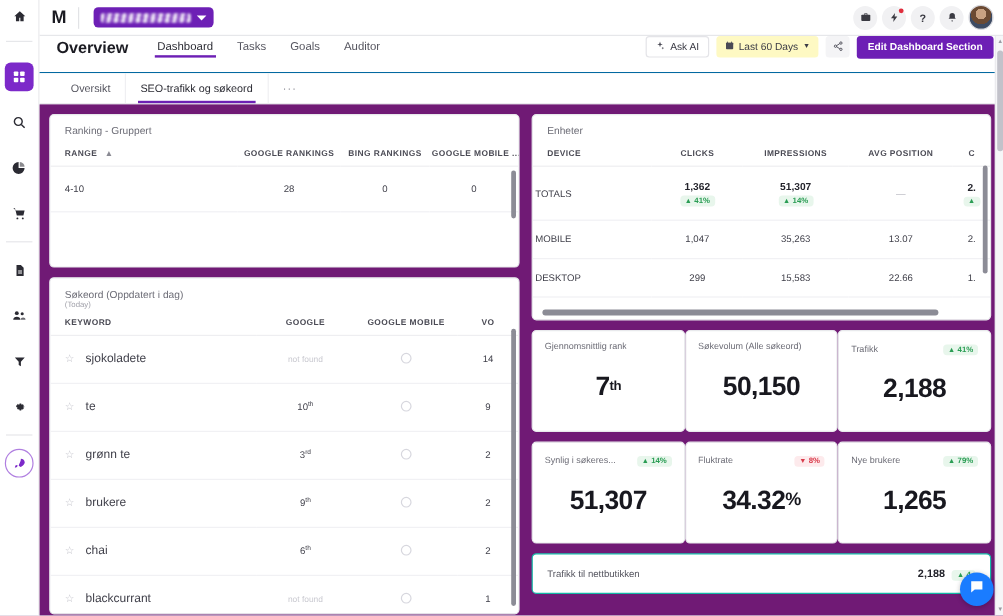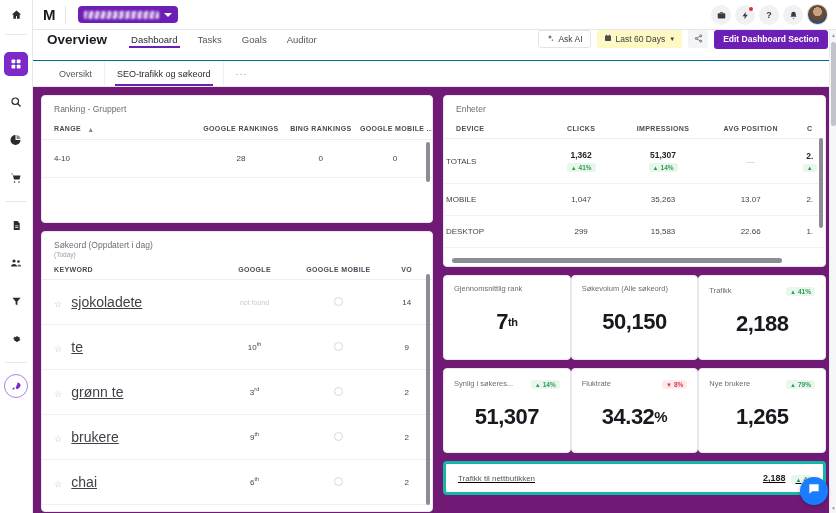--- a/index.html
+++ b/index.html
@@ -124,21 +124,21 @@
     font-size: 8px; color: #3f3f49; text-align: center; padding: 14px 2px;
     border-bottom: 1px solid #f1f1f4; white-space: nowrap;
   }
   td.left { text-align: left; padding-left: 12px; }
   .sortcaret { display: inline-block; margin-left: 4px; color: #8a8a93; font-size: 7px; vertical-align: middle; }
 
   
   .ranking-card { height: 128px; overflow: hidden; }
   
   .keyword-card { flex: 1; overflow: hidden; min-height: 0; }
-  .kw-name { color: #3f3f49; text-decoration: underline; font-size: 14px; }
+  .kw-name { color: #3f3f49; font-size: 10px; }
   .star { color: #c3c3cb; font-size: 9px; margin-right: 7px; }
   .muted-np { color: #c9c9d0; font-size: 7px; }
   .rank-ord { font-size: 8px; color: #3f3f49; }
   .rank-ord sup { font-size: 5.5px; }
   .circ-icon { display: inline-block; width: 9px; height: 9px; border-radius: 50%; border: 1px solid #d7d7de; }
 
   .v-scroll {
     position: absolute; right: 2px; width: 4px; border-radius: 2px; background: #8c8c96;
   }
   .h-scroll {
@@ -167,22 +167,22 @@
   .kpi-label { font-size: 7.5px; color: #6c6c76; white-space: nowrap; overflow: hidden; text-overflow: ellipsis; }
   .kpi-value {
     flex: 1; display: flex; align-items: center; justify-content: center;
     font-size: 22px; font-weight: 700; color: #18181f; letter-spacing: -0.5px;
   }
   .kpi-value sup { font-size: 11px; font-weight: 700; }
   .kpi-value .pct { font-size: 15px; font-weight: 700; }
 
   
   .bottom-strip {
-    background: #fff; border: 3px solid #14b8a6; border-radius: 4px;
-    height: 34px; display: flex; align-items: center; padding: 0 12px; flex: 0 0 34px; text-decoration: underline;
+    background: #fff; border: 1px solid #14b8a6; border-radius: 4px;
+    height: 34px; display: flex; align-items: center; padding: 0 12px; flex: 0 0 34px;
   }
   .bs-label { font-size: 8px; color: #55555f; }
   .bs-right { margin-left: auto; display: flex; align-items: center; gap: 6px; }
   .bs-val { font-size: 9px; font-weight: 700; color: #24242c; }
 
   
   .chat-fab {
     position: absolute; right: 8px; bottom: 8px; width: 28px; height: 28px;
     border-radius: 50%; background: #1a7cff; display: flex; align-items: center; justify-content: center;
     cursor: pointer; box-shadow: 0 1px 4px rgba(0,0,0,.25); z-index: 20;

